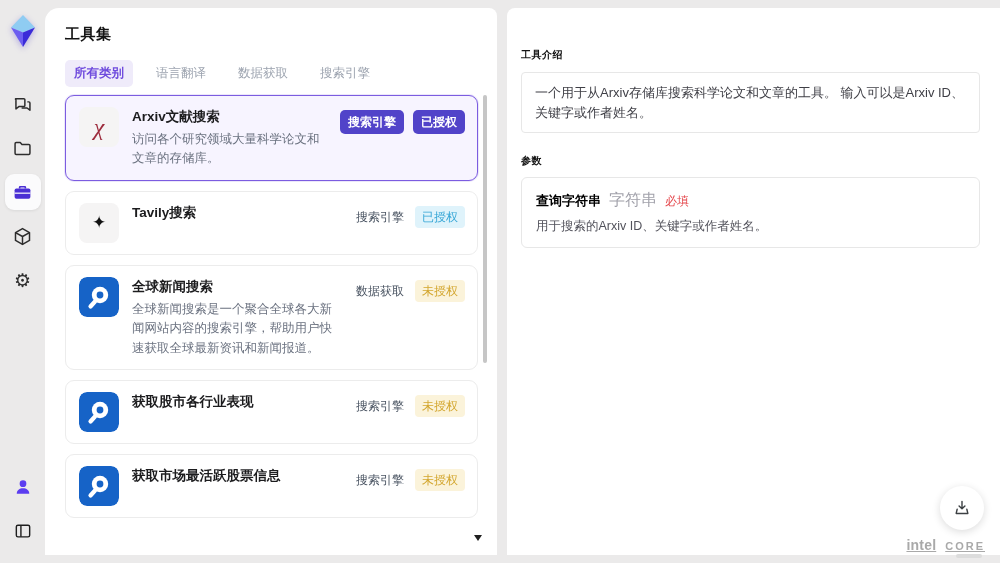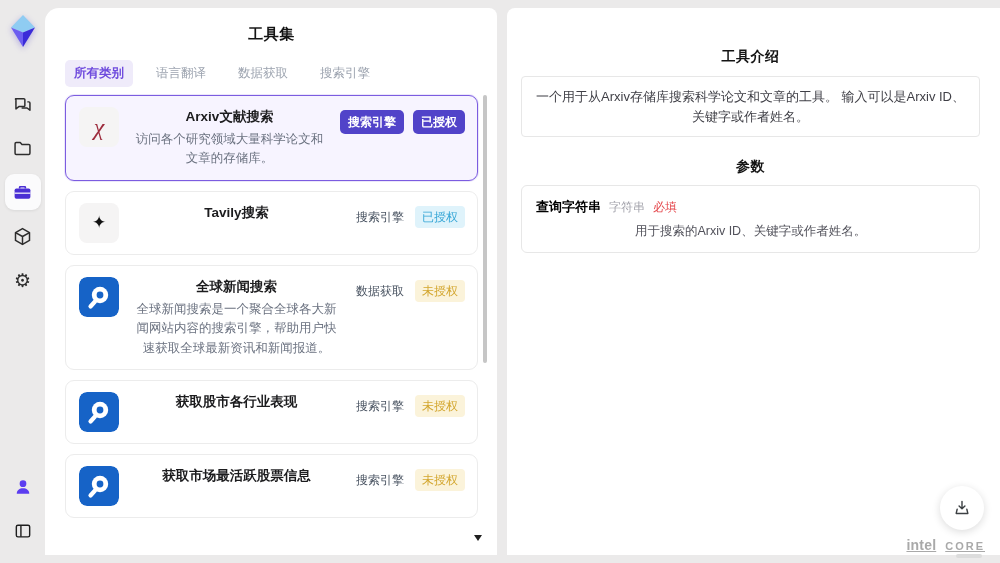--- a/index.html
+++ b/index.html
@@ -13,21 +13,21 @@
   .rail .logo{margin:14px 0 34px 0;filter:drop-shadow(0 2px 3px rgba(80,60,200,.35));}
   .rail-btn{width:36px;height:36px;display:flex;align-items:center;justify-content:center;
     border-radius:9px;margin:4px 0;cursor:pointer;color:#2d2d2d;}
   .rail-btn.active{background:#fbfbfc;box-shadow:0 1px 3px rgba(0,0,0,.08);}
   .rail-spacer{flex:1;}
   .rail-bottom{margin-bottom:10px;display:flex;flex-direction:column;align-items:center;}
   .gear-glyph{font-size:19px;line-height:1;color:#2d2d2d;}
 
   
   .wrap{position:absolute;left:45px;top:0;width:955px;height:563px;
-    padding:8px 0 8px 0;display:flex;gap:10px;text-align:center;}
+    padding:8px 0 8px 0;display:flex;gap:10px;}
   .panel{background:#ffffff;height:547px;}
   .panel.left{width:452px;border-radius:14px 8px 0 0;position:relative;
     padding:17px 19px 0 20px;overflow:hidden;}
   .panel.right{flex:1;border-radius:8px 0 0 0;padding:19px 20px 0 14px;position:relative;}
 
   
   .panel-title{font-size:15px;font-weight:bold;color:#141414;letter-spacing:.5px;}
   .tabs{display:flex;align-items:center;gap:14px;margin-top:16px;}
   .tab{font-size:12.5px;color:#9ca3af;padding:5px 9px;border-radius:5px;cursor:pointer;white-space:nowrap;}
   .tab.active{background:#efebfa;color:#6f4bdd;font-weight:bold;}
@@ -54,27 +54,27 @@
   .badge.unauth{background:#fbf3da;color:#d3a62e;}
 
   .scroll-thumb{position:absolute;right:10px;top:87px;width:4px;height:268px;
     background:#c6c6c6;border-radius:2px;}
   .scroll-arrow{position:absolute;right:15px;top:527px;width:0;height:0;
     border-left:4px solid transparent;border-right:4px solid transparent;
     border-top:6px solid #1f1f1f;cursor:pointer;}
 
   
   .detail-title{font-size:14.5px;font-weight:bold;color:#141414;letter-spacing:.5px;}
-  .section-h{font-size:14px;font-weight:bold;color:#141414;margin-top:21px;letter-spacing:.5px;}
+  .section-h{font-size:10px;font-weight:bold;color:#141414;margin-top:21px;letter-spacing:.5px;}
   .info-box{border:1px solid #e7e7e7;border-radius:4px;margin-top:10px;
     padding:10px 13px;font-size:13px;color:#3f3f46;line-height:1.5;}
   .param-box{border:1px solid #e7e7e7;border-radius:6px;margin-top:9px;padding:12px 14px;}
   .param-head{display:flex;align-items:baseline;gap:8px;}
   .param-name{font-size:13px;font-weight:bold;color:#000000;}
-  .param-type{font-size:12px;color:#a1a1aa;}
+  .param-type{font-size:16px;color:#a1a1aa;}
   .param-req{font-size:12px;color:#e5484d;}
   .param-desc{margin-top:7px;font-size:12.5px;color:#52525b;}
 
   
   .dl-fab{position:fixed;right:16px;bottom:33px;width:44px;height:44px;border-radius:50%;
     background:#fff;box-shadow:0 2px 8px rgba(0,0,0,.14);display:flex;align-items:center;
     justify-content:center;cursor:pointer;z-index:6;}
   .brand{position:fixed;right:15px;bottom:10px;color:#a9a9a9;z-index:6;
     display:flex;align-items:baseline;gap:9px;text-decoration:underline;}
   .brand .b1{font-size:14px;font-weight:bold;letter-spacing:.2px;}

